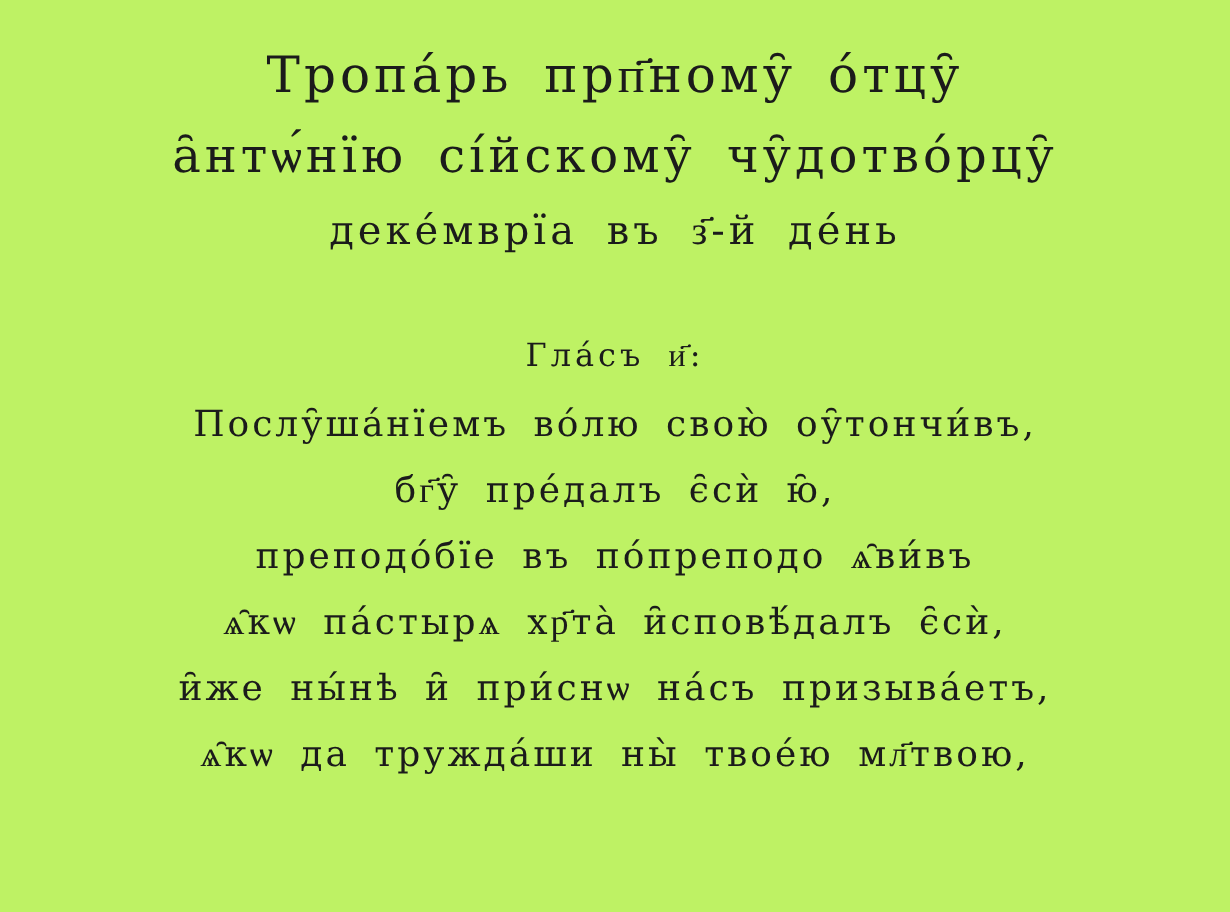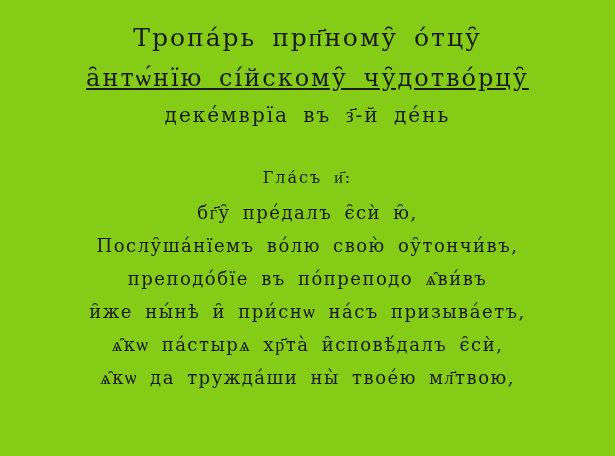--- a/index.html
+++ b/index.html
@@ -13,36 +13,35 @@
     overflow: hidden;
     font-family: "DejaVu Serif", "Liberation Serif", serif;
     color: #1b1b1b;
   }
   .page {
     width: 615px;
     height: 456px;
     box-sizing: border-box;
     padding-top: 18px;
     text-align: center;
-    background: #84cc16;
+    background: #bef264;
   }
   .title-line1 {
     font-size: 25px;
     line-height: 40px;
     letter-spacing: 2px;
     word-spacing: 6px;
     white-space: nowrap;
   }
   .title-line2 {
     font-size: 24px;
     line-height: 40px;
     letter-spacing: 2px;
     word-spacing: 6px;
     white-space: nowrap;
-    text-decoration: underline;
   }
   .date-line {
     font-size: 20px;
     line-height: 30px;
     letter-spacing: 2px;
     word-spacing: 6px;
     margin-top: 2px;
     white-space: nowrap;
   }
   .tone-heading {
@@ -71,21 +70,21 @@
 
   <div class="title-line1">Тропа́рь прп҃ному̑ о́тцу̑</div>
 
   <div class="title-line2">а̑нтѡ́нїю сі́йскому̑ чу̑дотво́рцу̑</div>
 
   <div class="date-line">деке́мврїа въ з҃-й де́нь</div>
 
   <div class="tone-heading">Гла́съ и҃:</div>
 
   <div class="verses">
+    <div class="verse-line">Послу̑ша́нїемъ во́лю свою̀ оу̑тончи́въ,</div>
     <div class="verse-line">бг҃у̑ пре́далъ є̑сѝ ю̑,</div>
-    <div class="verse-line">Послу̑ша́нїемъ во́лю свою̀ оу̑тончи́въ,</div>
     <div class="verse-line">преподо́бїе въ по́преподо ѧ̑ви́въ</div>
+    <div class="verse-line">ѧ̑кѡ па́стырѧ хр҃та̀ и̑сповѣ́далъ є̑сѝ,</div>
     <div class="verse-line">и̑же ны́нѣ и̑ при́снѡ на́съ призыва́етъ,</div>
-    <div class="verse-line">ѧ̑кѡ па́стырѧ хр҃та̀ и̑сповѣ́далъ є̑сѝ,</div>
     <div class="verse-line">ѧ̑кѡ да тружда́ши ны̀ твое́ю мл҃твою,</div>
   </div>
 
 </div>
 
 </body></html>

